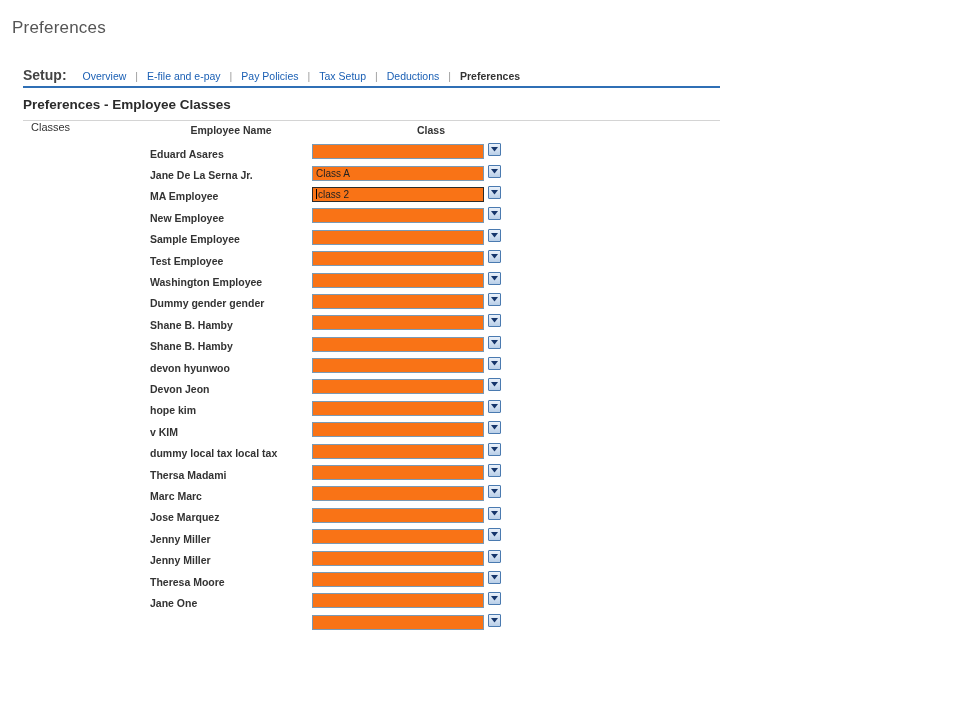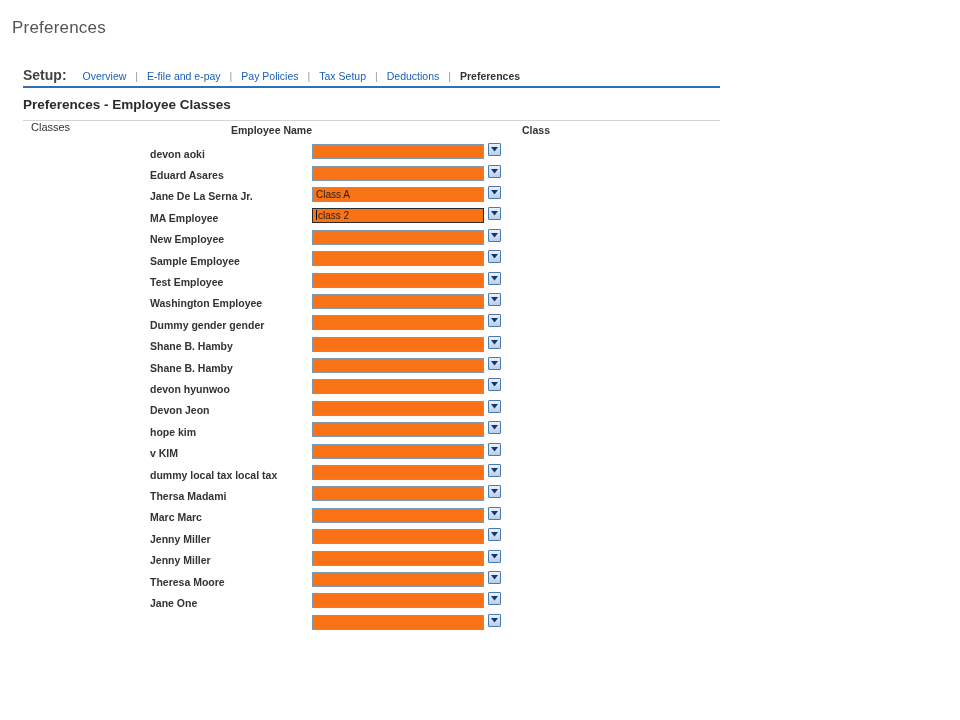--- a/index.html
+++ b/index.html
@@ -101,21 +101,21 @@
     position: absolute;
     left: 150px;
     top: 124px;
     width: 420px;
   }
   table.emp-table {
     border-collapse: collapse;
     width: 400px;
   }
   table.emp-table th {
-    text-align: right;
+    text-align: center;
     font-size: 10.5px;
     font-weight: bold;
     color: #333333;
     padding: 0 0 7px 0;
   }
   th.col-name { width: 162px; }
   th.col-class { width: 238px; }
 
   table.emp-table td {
     padding: 0;
@@ -214,28 +214,20 @@
 <div class="table-wrap">
   <table class="emp-table">
     <thead>
       <tr>
         <th class="col-name">Employee Name</th>
         <th class="col-class">Class</th>
       </tr>
     </thead>
     <tbody id="table-body">
         <tr>
-          <td class="name-cell">devon aoki</td>
-          <td class="class-cell"><div class="combo"><div class="field"><span></span></div><div class="arrow-btn">
-                <svg width="7" height="5" viewBox="0 0 7 5">
-                  <polygon points="0,0 7,0 3.5,4.5" fill="#15356b"></polygon>
-                </svg>
-              </div></div></td>
-        </tr>
-        <tr>
           <td class="name-cell">Eduard Asares</td>
           <td class="class-cell"><div class="combo"><div class="field"><span></span></div><div class="arrow-btn">
                 <svg width="7" height="5" viewBox="0 0 7 5">
                   <polygon points="0,0 7,0 3.5,4.5" fill="#15356b"></polygon>
                 </svg>
               </div></div></td>
         </tr>
         <tr>
           <td class="name-cell">Jane De La Serna Jr.</td>
           <td class="class-cell"><div class="combo"><div class="field"><span>Class A</span></div><div class="arrow-btn">
@@ -351,20 +343,28 @@
         <tr>
           <td class="name-cell">Thersa Madami</td>
           <td class="class-cell"><div class="combo"><div class="field"><span></span></div><div class="arrow-btn">
                 <svg width="7" height="5" viewBox="0 0 7 5">
                   <polygon points="0,0 7,0 3.5,4.5" fill="#15356b"></polygon>
                 </svg>
               </div></div></td>
         </tr>
         <tr>
           <td class="name-cell">Marc Marc</td>
+          <td class="class-cell"><div class="combo"><div class="field"><span></span></div><div class="arrow-btn">
+                <svg width="7" height="5" viewBox="0 0 7 5">
+                  <polygon points="0,0 7,0 3.5,4.5" fill="#15356b"></polygon>
+                </svg>
+              </div></div></td>
+        </tr>
+        <tr>
+          <td class="name-cell">Jose Marquez</td>
           <td class="class-cell"><div class="combo"><div class="field"><span></span></div><div class="arrow-btn">
                 <svg width="7" height="5" viewBox="0 0 7 5">
                   <polygon points="0,0 7,0 3.5,4.5" fill="#15356b"></polygon>
                 </svg>
               </div></div></td>
         </tr>
         <tr>
           <td class="name-cell">Jenny Miller</td>
           <td class="class-cell"><div class="combo"><div class="field"><span></span></div><div class="arrow-btn">
                 <svg width="7" height="5" viewBox="0 0 7 5">

